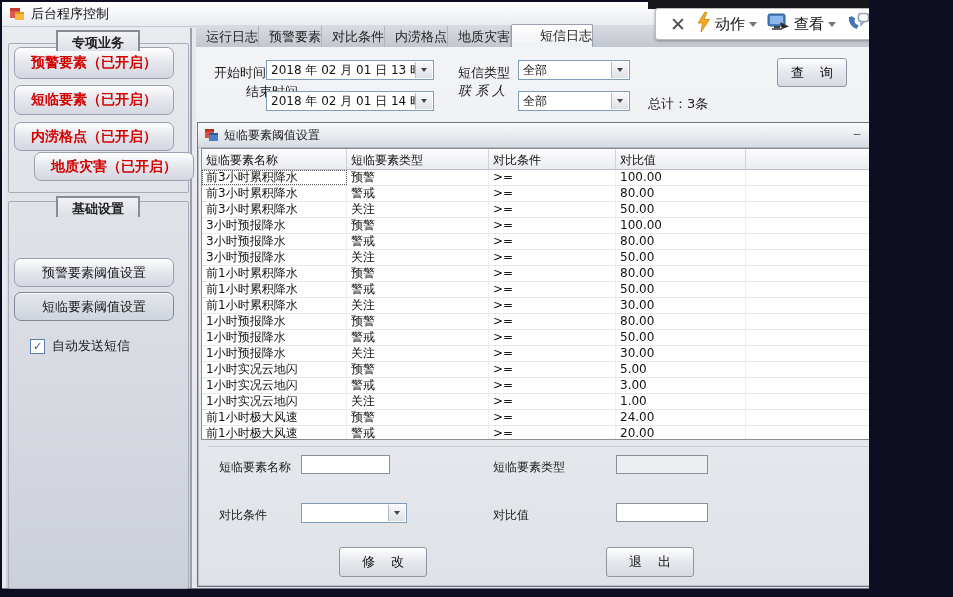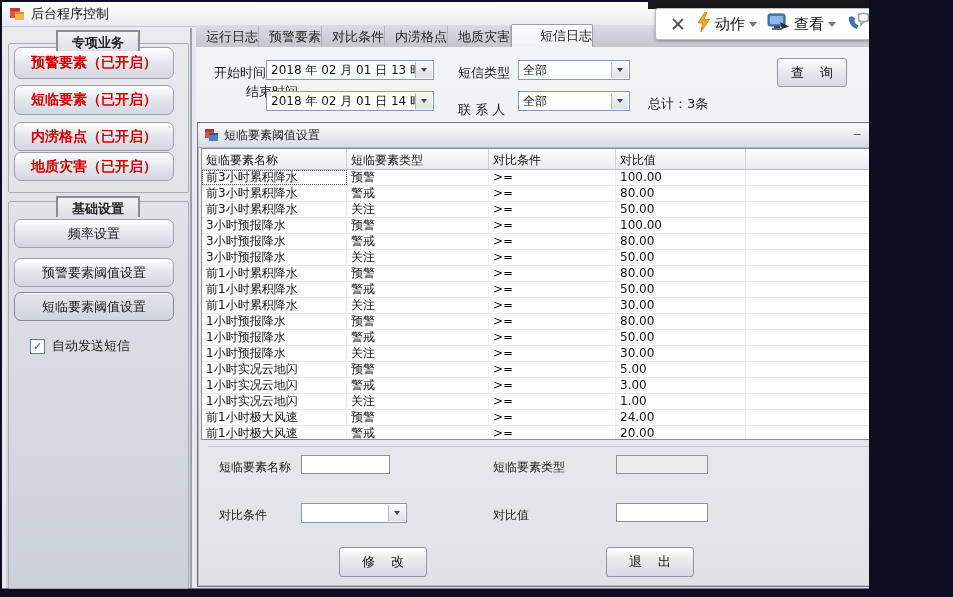--- a/index.html
+++ b/index.html
@@ -19,21 +19,21 @@
   .groupbox{border:1px solid #a7acb7;border-radius:2px;}
   .gb1{left:8px;top:43px;width:179px;height:148px;}
   .gb2{left:8px;top:201px;width:179px;height:386px;}
   .gtab{background:linear-gradient(#f2f3f6,#dcdfe6);border:2px solid #878c97;border-bottom:none;text-align:center;font-size:13px;font-weight:bold;color:#222;padding-top:2px;z-index:2;}
   .gtab1{left:56px;top:30px;width:80px;height:17px;}
   .gtab2{left:56px;top:196px;width:80px;height:17px;}
   .sbtn{left:14px;width:158px;background:linear-gradient(#ffffff,#e6e8ee 45%,#d3d7e0);border:1px solid #9aa0ad;border-radius:7px;display:flex;align-items:center;justify-content:center;cursor:default;box-shadow:0 1px 1px rgba(255,255,255,.8) inset;}
   .sbtn.red{color:#d40000;font-weight:bold;font-size:14px;}
   .sbtn.plain{color:#1a1a1a;font-size:13px;}
   .sbtn.pressed{background:linear-gradient(#e3e6ec,#cfd4dd);border-color:#7f8694;}
-  .sb1{top:47px;height:30px;} .sb2{top:85px;height:28px;} .sb3{top:122px;height:27px;} .sb4{top:152px;height:27px;}
+  .sb1{top:47px;height:30px;} .sb2{top:85px;height:28px;} .sb3{top:122px;height:27px;} .sb4{top:152px;height:27px;margin-left:20px;}
   .sb5{top:219px;height:27px;} .sb6{top:258px;height:27px;} .sb7{top:292px;height:27px;}
   .chkrow{left:30px;top:337px;display:flex;align-items:center;gap:7px;}
   .chkbox{width:13px;height:13px;background:#fdfdfe;border:1px solid #5a7fae;display:flex;align-items:center;justify-content:center;font-size:11px;color:#2d5796;font-weight:bold;line-height:1;}
   .chklbl{font-size:13px;color:#222;}
 
   
   .tabstrip{left:196px;top:25px;width:751px;height:22px;background:linear-gradient(#d9dce2,#c2c6cf);display:flex;align-items:flex-end;}
   .tab{width:62px;text-align:right;font-size:13px;color:#222;line-height:21px;height:21px;border-right:1px solid #b0b4bd;}
   .tab.active{width:80px;background:linear-gradient(#ffffff,#eef0f3);border:1px solid #9aa0ab;border-bottom:none;height:22px;line-height:22px;border-radius:2px 2px 0 0;}
   .content{left:196px;top:47px;width:751px;height:541px;background:linear-gradient(#f3f4f6,#dcdfe5);}
@@ -105,21 +105,20 @@
 
   <div class="abs groupbox gb1"></div>
   <div class="abs gtab gtab1">专项业务</div>
   <div class="abs sbtn red sb1">预警要素（已开启）</div>
   <div class="abs sbtn red sb2">短临要素（已开启）</div>
   <div class="abs sbtn red sb3">内涝格点（已开启）</div>
   <div class="abs sbtn red sb4">地质灾害（已开启）</div>
 
   <div class="abs groupbox gb2"></div>
   <div class="abs gtab gtab2">基础设置</div>
-  <div class="abs sbtn plain sb5">频率设置</div>
   <div class="abs sbtn plain sb6">预警要素阈值设置</div>
   <div class="abs sbtn plain pressed sb7">短临要素阈值设置</div>
 
   <div class="abs chkrow">
     <span class="chkbox">
         <span>✓</span>
       </span>
     <span class="chklbl">自动发送短信</span>
   </div>
 
@@ -149,21 +148,21 @@
   </div>
   <div class="abs wbtn" style="left:777px;top:58px;width:68px;height:27px;">查 询</div>
 
   <div class="abs flbl" style="left:214px;top:83px;margin-left:32px;">结束时间</div>
   <div class="abs combo" style="left:266px;top:91px;width:168px;height:20px;">
     <span>2018 年 02 月 01 日 14 时</span>
     <span class="cmb-btn">
         <span class="caret"></span>
       </span>
   </div>
-  <div class="abs flbl" style="left:458px;top:101px;">联 系 人</div>
+  <div class="abs flbl" style="left:458px;top:82px;font-style:italic;">联 系 人</div>
   <div class="abs combo" style="left:518px;top:91px;width:112px;height:20px;">
     <span>全部</span>
     <span class="cmb-btn">
         <span class="caret"></span>
       </span>
   </div>
   <div class="abs flbl" style="left:648px;top:95px;">总计：3条</div>
 
   <div class="abs dialog">
     <div class="dtitle">

